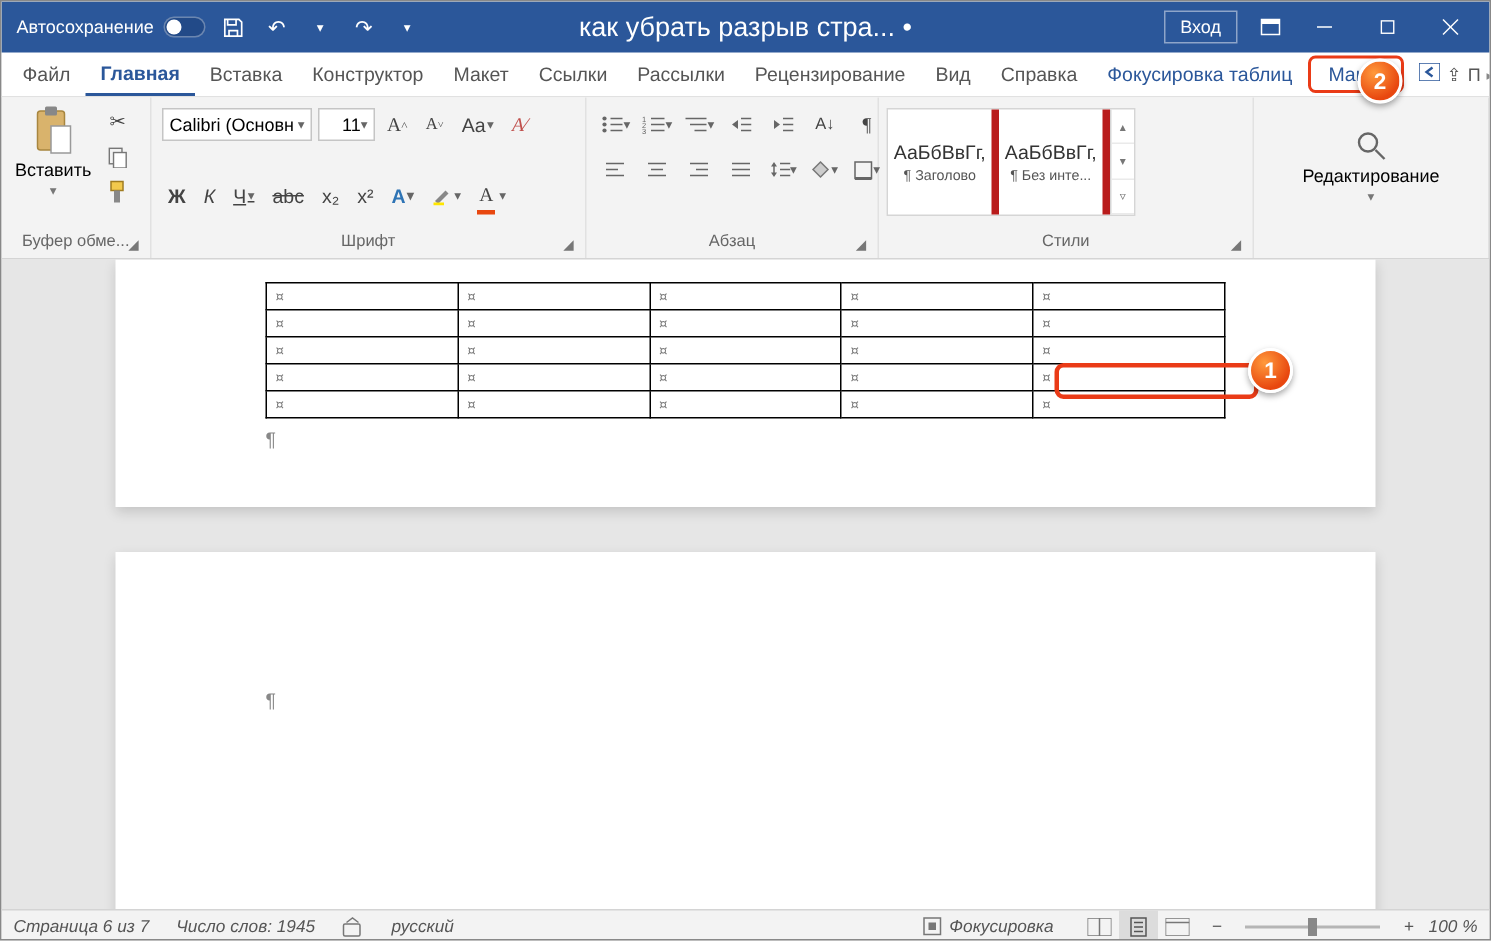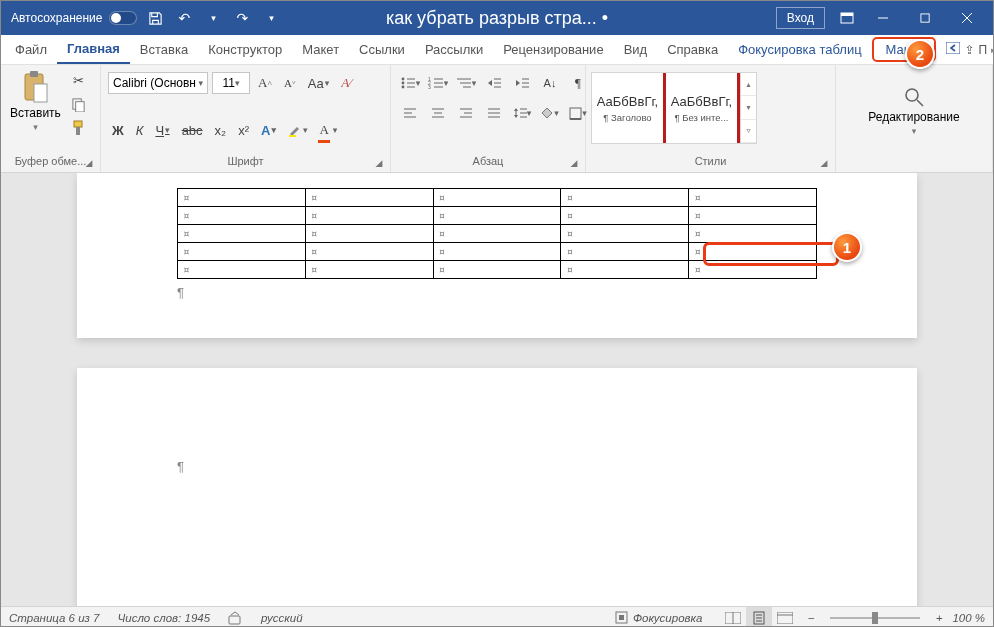--- a/index.html
+++ b/index.html
@@ -83,33 +83,33 @@
   .ctrl {
     height: 24px; display: inline-flex; align-items: center; justify-content: center;
     padding: 0 4px; font-size: 13px; color: #444;
   }
   .font-name {
     width: 100px; height: 22px; border: 1px solid #c5c5c5; background: #fff;
     font-size: 12px; padding: 0 4px; display: flex; align-items: center; justify-content: space-between;
   }
   .font-size {
     width: 38px; height: 22px; border: 1px solid #c5c5c5; background: #fff;
-    font-size: 12px; padding: 0 4px; display: flex; align-items: center; justify-content: center;
+    font-size: 12px; padding: 0 4px; display: flex; align-items: center; justify-content: flex-end;
   }
   .arrow { font-size: 9px; color: #666; }
   .bold { font-weight: 700; }
   .italic { font-style: italic; }
   .under { text-decoration: underline; }
   .strike { text-decoration: line-through; }
   
   .para-grid .mini-row .ctrl { width: 24px; padding: 0; }
   .para-grid .mini-row .ctrl svg { display:block; }
   
   .styles-gallery { display:flex; height:72px; border:1px solid #d5d5d5; background:#fff; }
-  .style-item { width:74px; border-right:3px solid #b91c1c; display:flex; flex-direction:column; align-items:center; justify-content:center; font-size:9.5px; color:#555; padding:2px; }
+  .style-item { width:74px; border-right:5px solid #b91c1c; display:flex; flex-direction:column; align-items:center; justify-content:center; font-size:9.5px; color:#555; padding:2px; }
   .style-item .preview { font-size:13px; color:#333; margin-bottom:3px; }
   .style-item.heading .preview { color:#2E74B5; }
   .styles-scroll { width:16px; display:flex; flex-direction:column; border-left:1px solid #d5d5d5;}
   .styles-scroll div { flex:1; display:flex; align-items:center; justify-content:center; font-size:8px; color:#777; border-bottom:1px solid #eaeaea;}
   
   .doc-area {
     background: #e6e6e6; height: 433px; overflow: hidden; position: relative;
   }
   .page {
     width: 840px; background: #fff; margin: 0 auto; position: relative;

